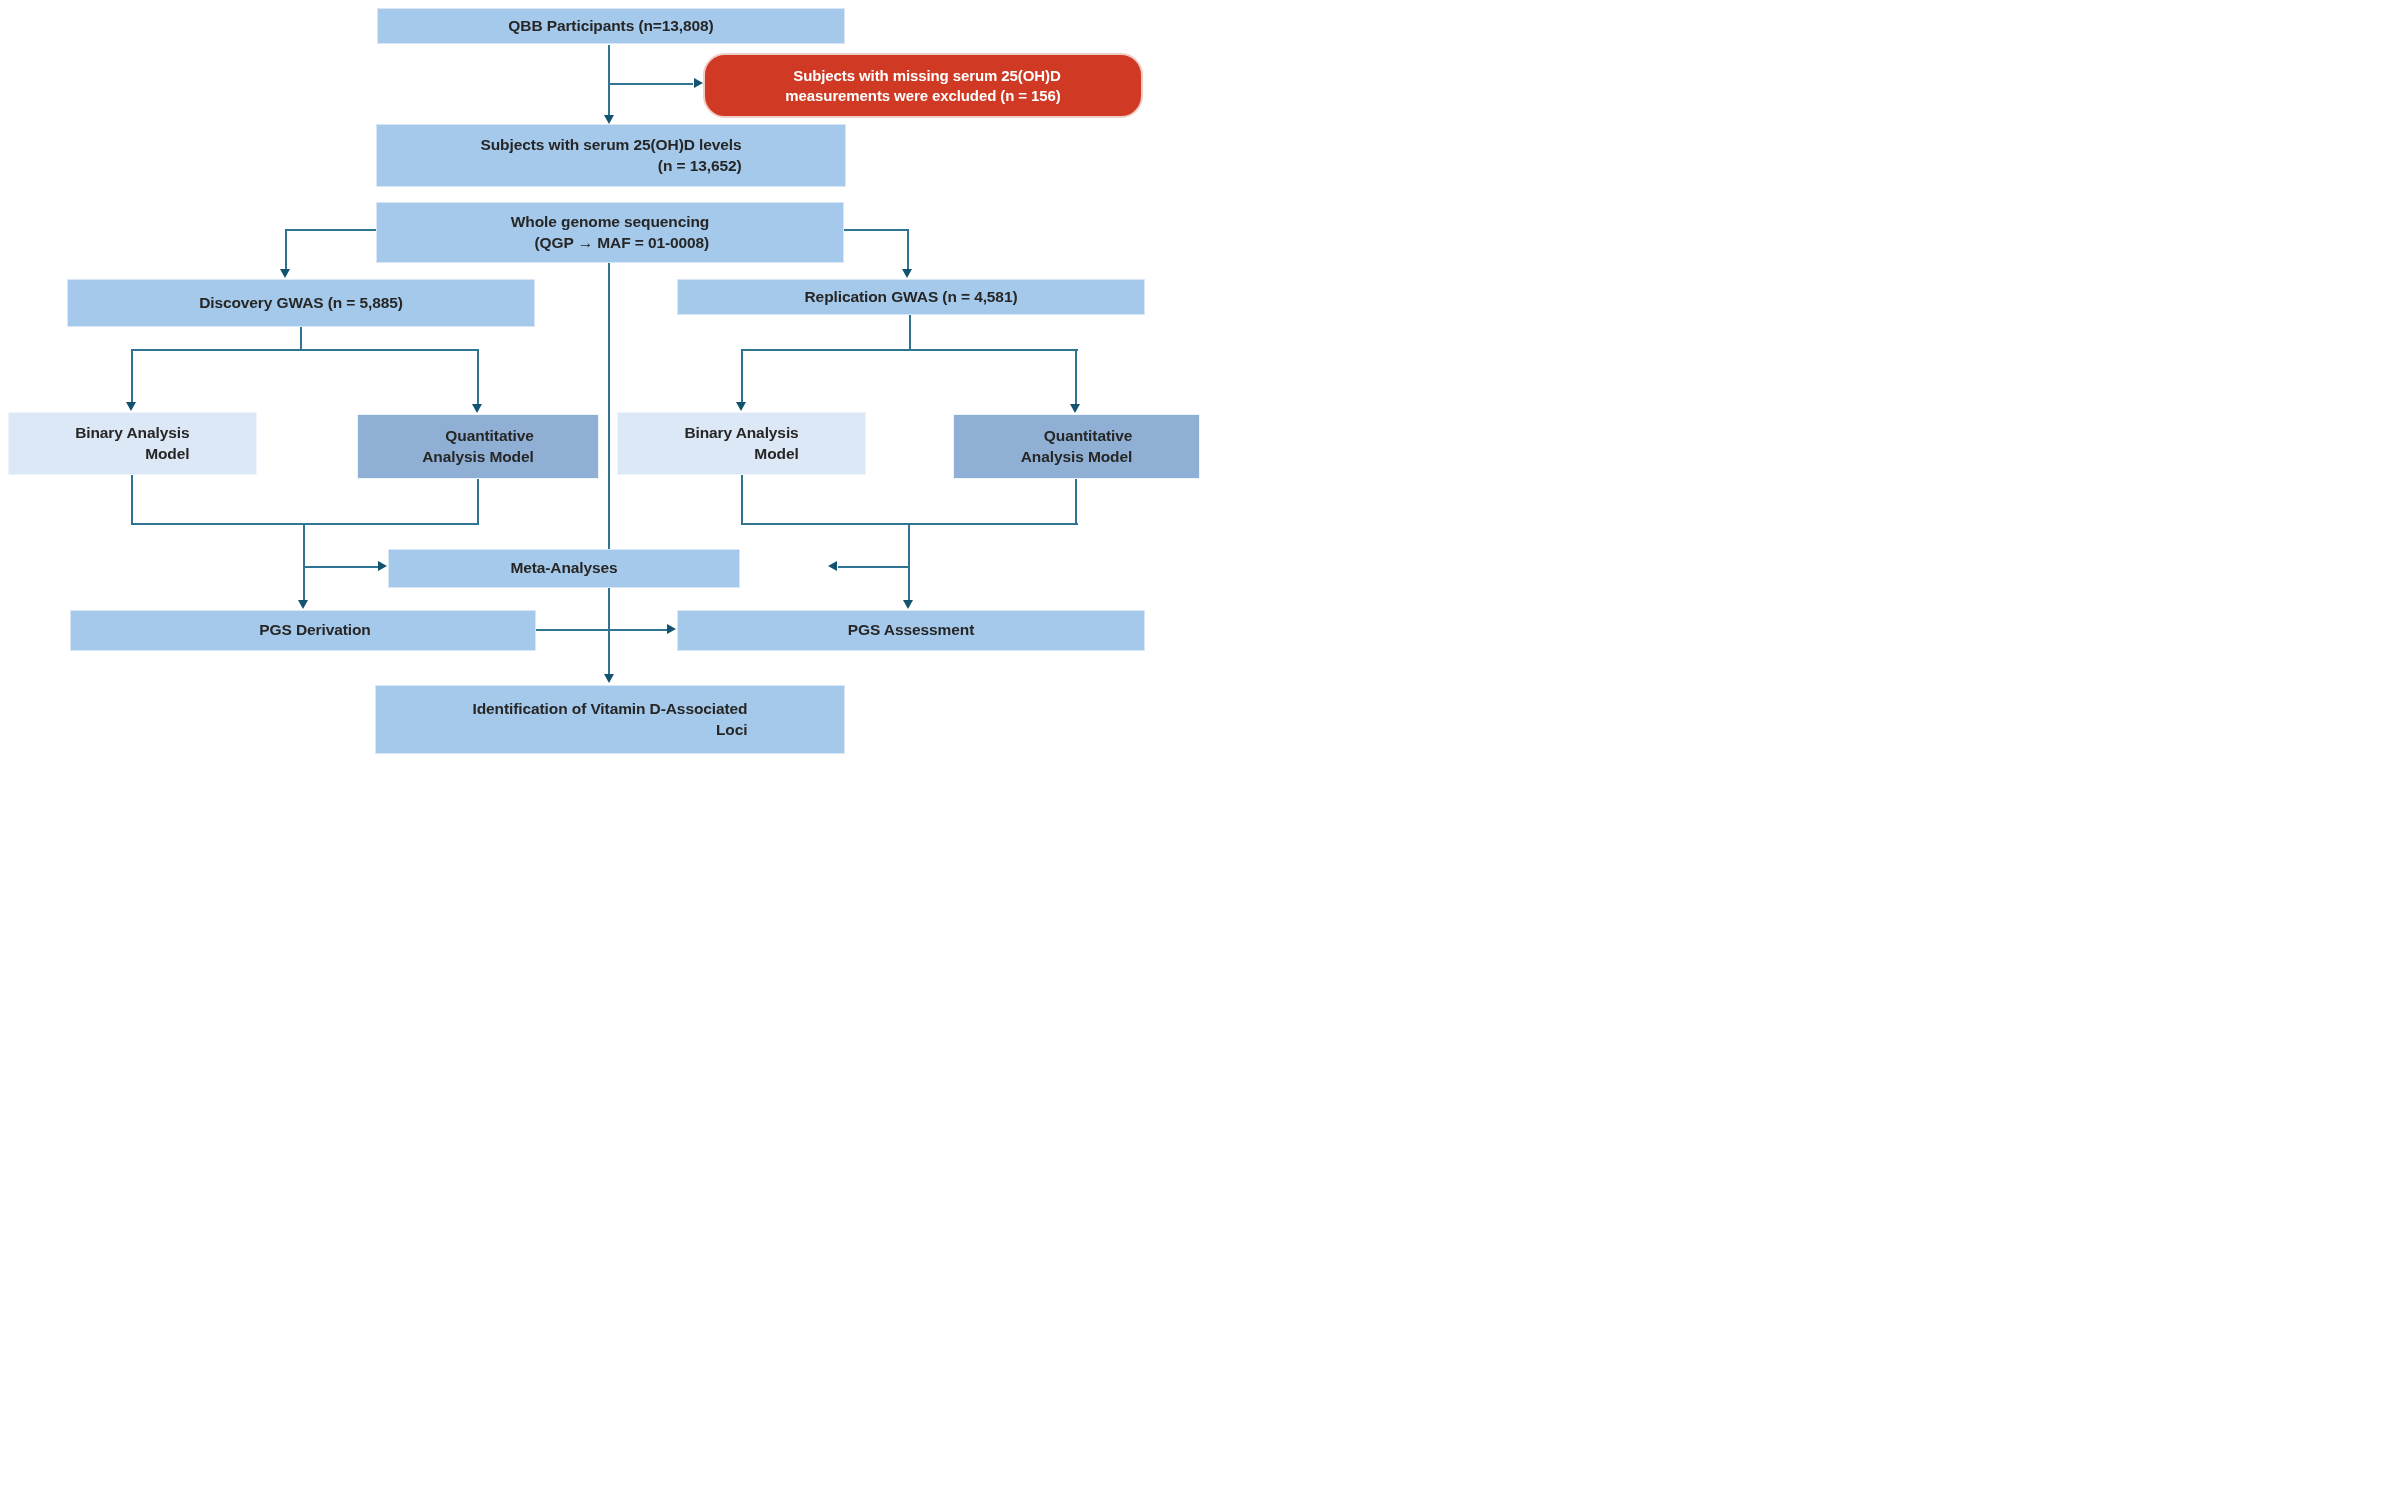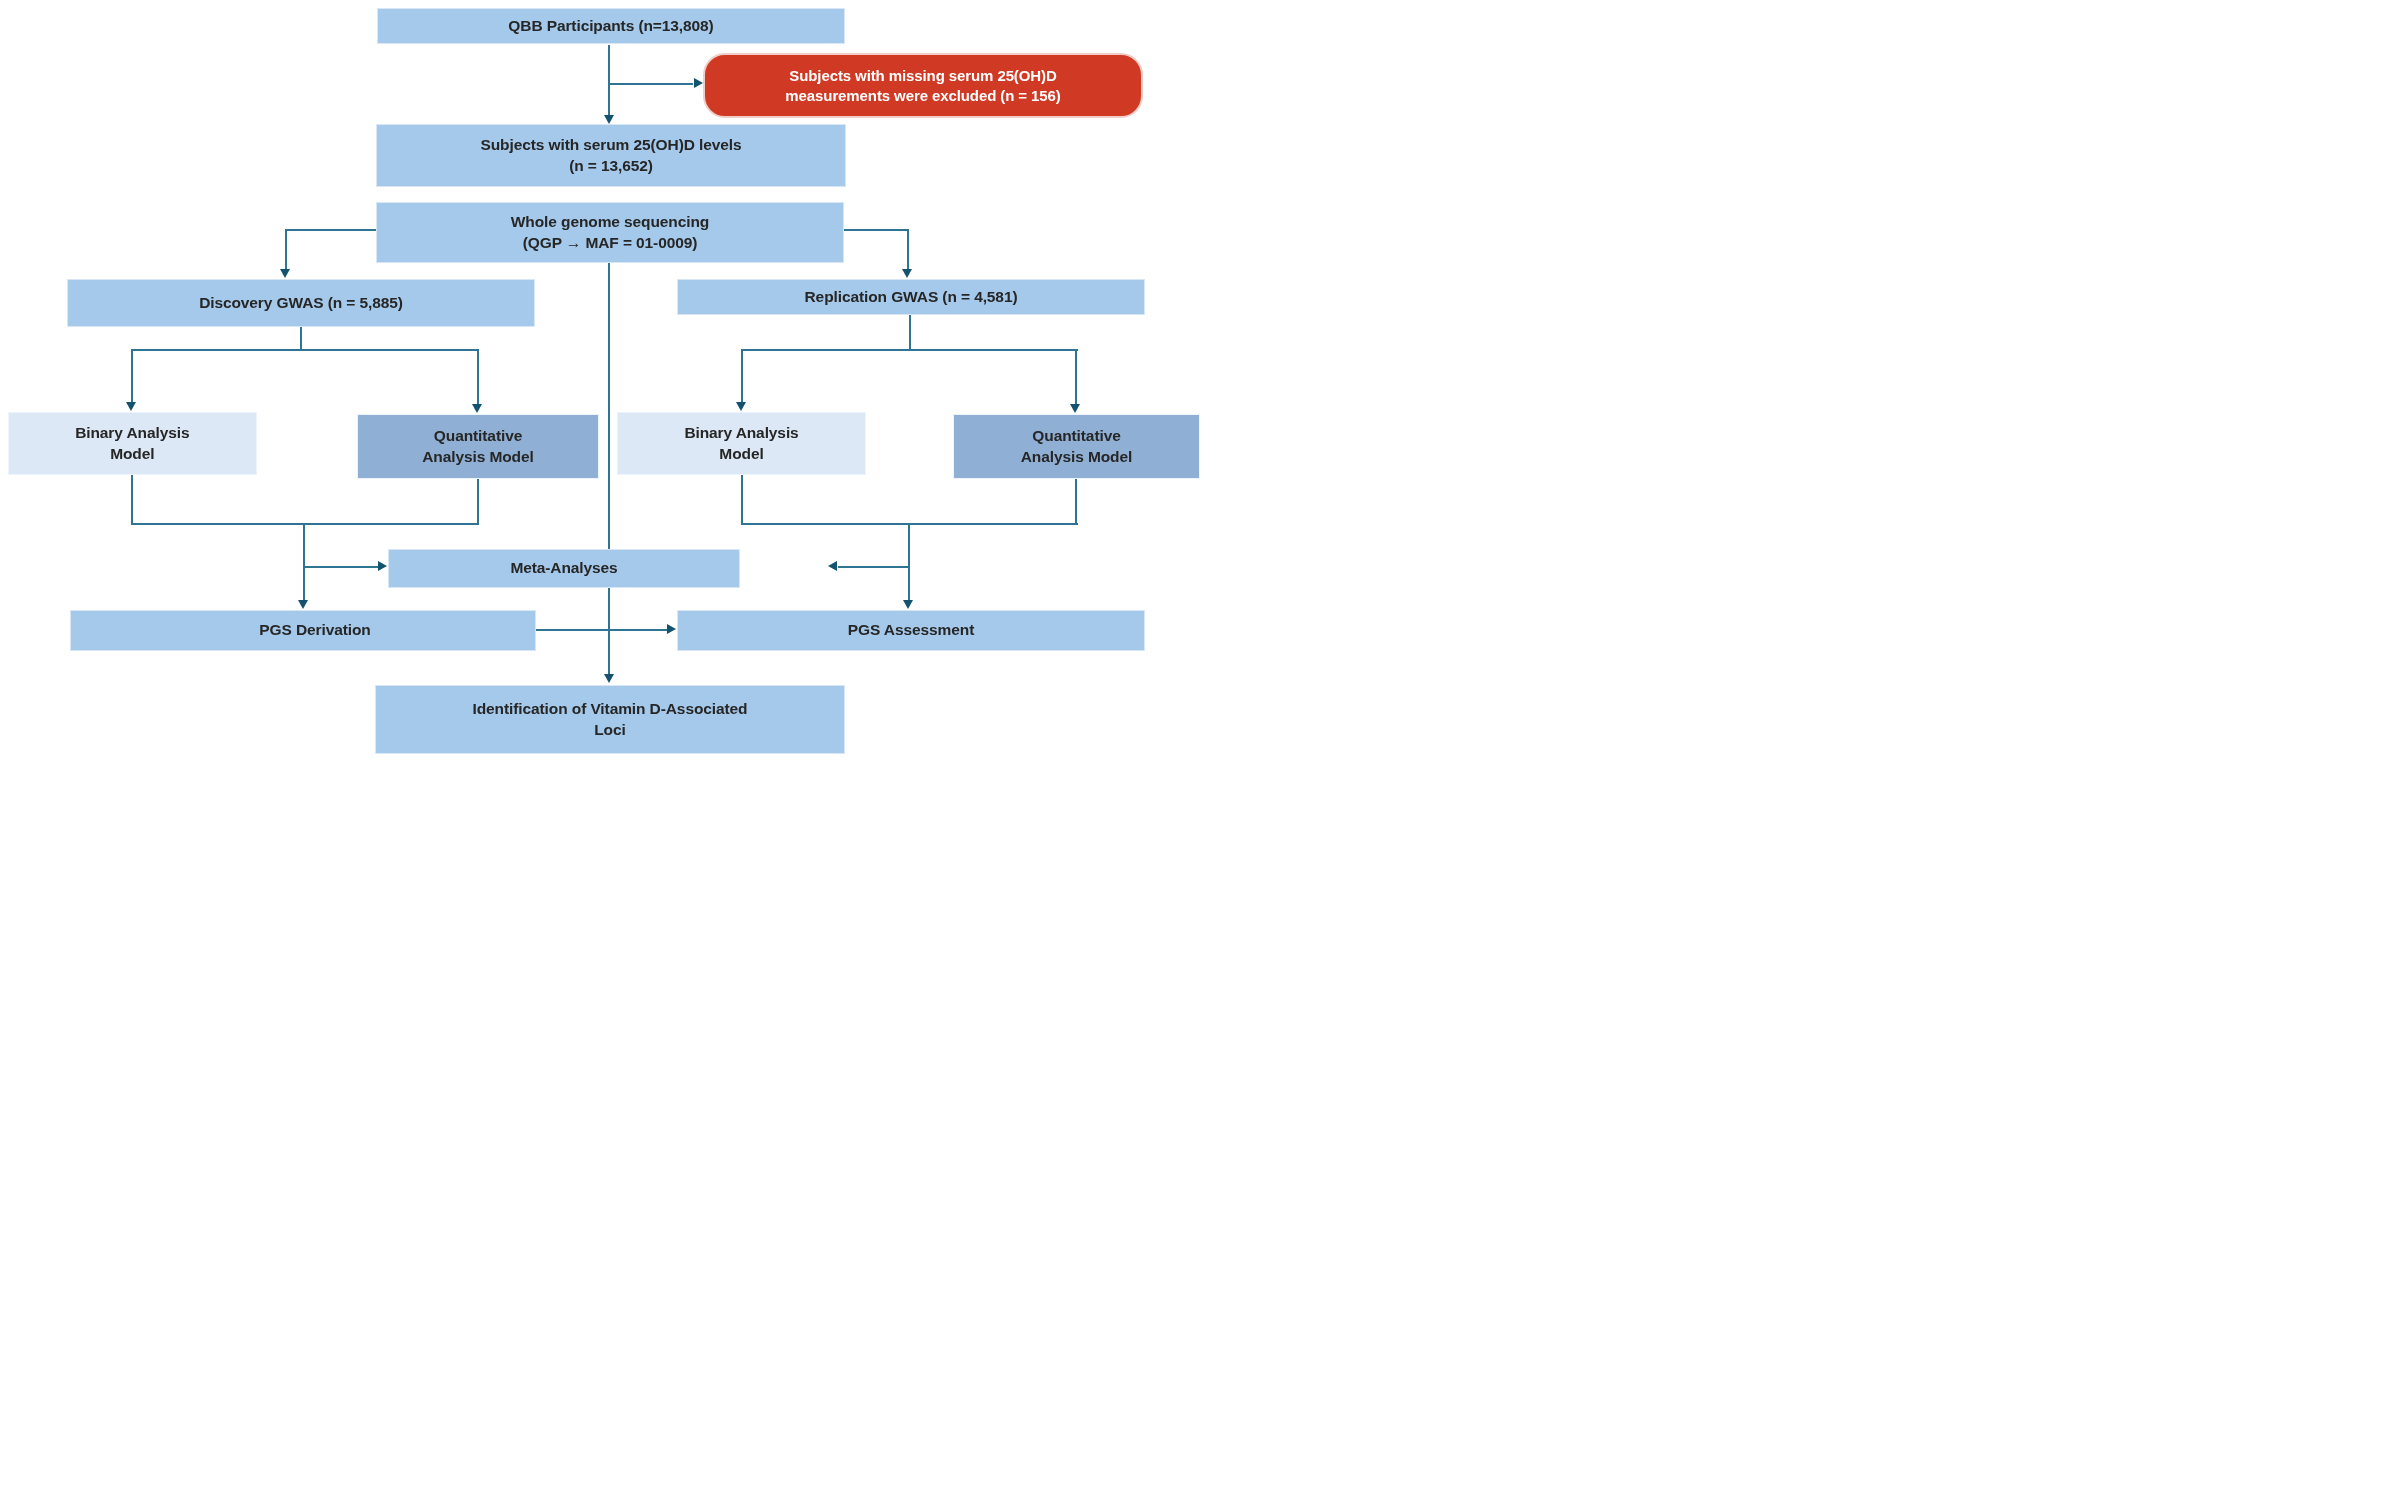--- a/index.html
+++ b/index.html
@@ -6,21 +6,21 @@
   .canvas {
     position:relative;
     width:1201px; height:756px;
     background:#ffffff;
     font-family:"Liberation Sans", sans-serif;
     overflow:hidden;
   }
   .box {
     position:absolute;
     display:flex; align-items:center; justify-content:center;
-    text-align:center;
+    text-align:right;
     font-weight:bold;
     letter-spacing:-0.1px;
     box-sizing:border-box;
   }
   .box span { white-space:pre-line; line-height:1.3; }
   .blue   { background:var(--c-box_blue);   border:1.9px solid var(--c-box_blue_border);  color:var(--c-text_dark); font-size:15.5px; }
   .light  { background:var(--c-box_light);  border:1.9px solid var(--c-box_light_border); color:var(--c-text_dark); font-size:15.5px; }
   .medium { background:var(--c-box_medium); border:1.9px solid var(--c-box_light_border); color:var(--c-text_dark); font-size:15.5px; }
   .red    { background:var(--c-box_red);    border:2.6px solid var(--c-box_red_border);   color:var(--c-text_white); font-size:15px; }
   .vl { position:absolute; width:1.9px;  background:var(--c-line); }
@@ -94,21 +94,21 @@
 measurements were excluded (n = 156)</span>
   </div>
 
   <div class="box blue" style="left:376px; top:124px; width:470px; height:63px;">
     <span>Subjects with serum 25(OH)D levels
 (n = 13,652)</span>
   </div>
 
   <div class="box blue" style="left:376px; top:202px; width:468px; height:61px;">
     <span>Whole genome sequencing
-(QGP → MAF = 01-0009)</span>
+(QGP → MAF = 01-0008)</span>
   </div>
 
   <div class="box blue" style="left:67px; top:279px; width:468px; height:48px;">
     <span>Discovery GWAS (n = 5,885)</span>
   </div>
 
   <div class="box blue" style="left:677px; top:279px; width:468px; height:36px;">
     <span>Replication GWAS (n = 4,581)</span>
   </div>
 

